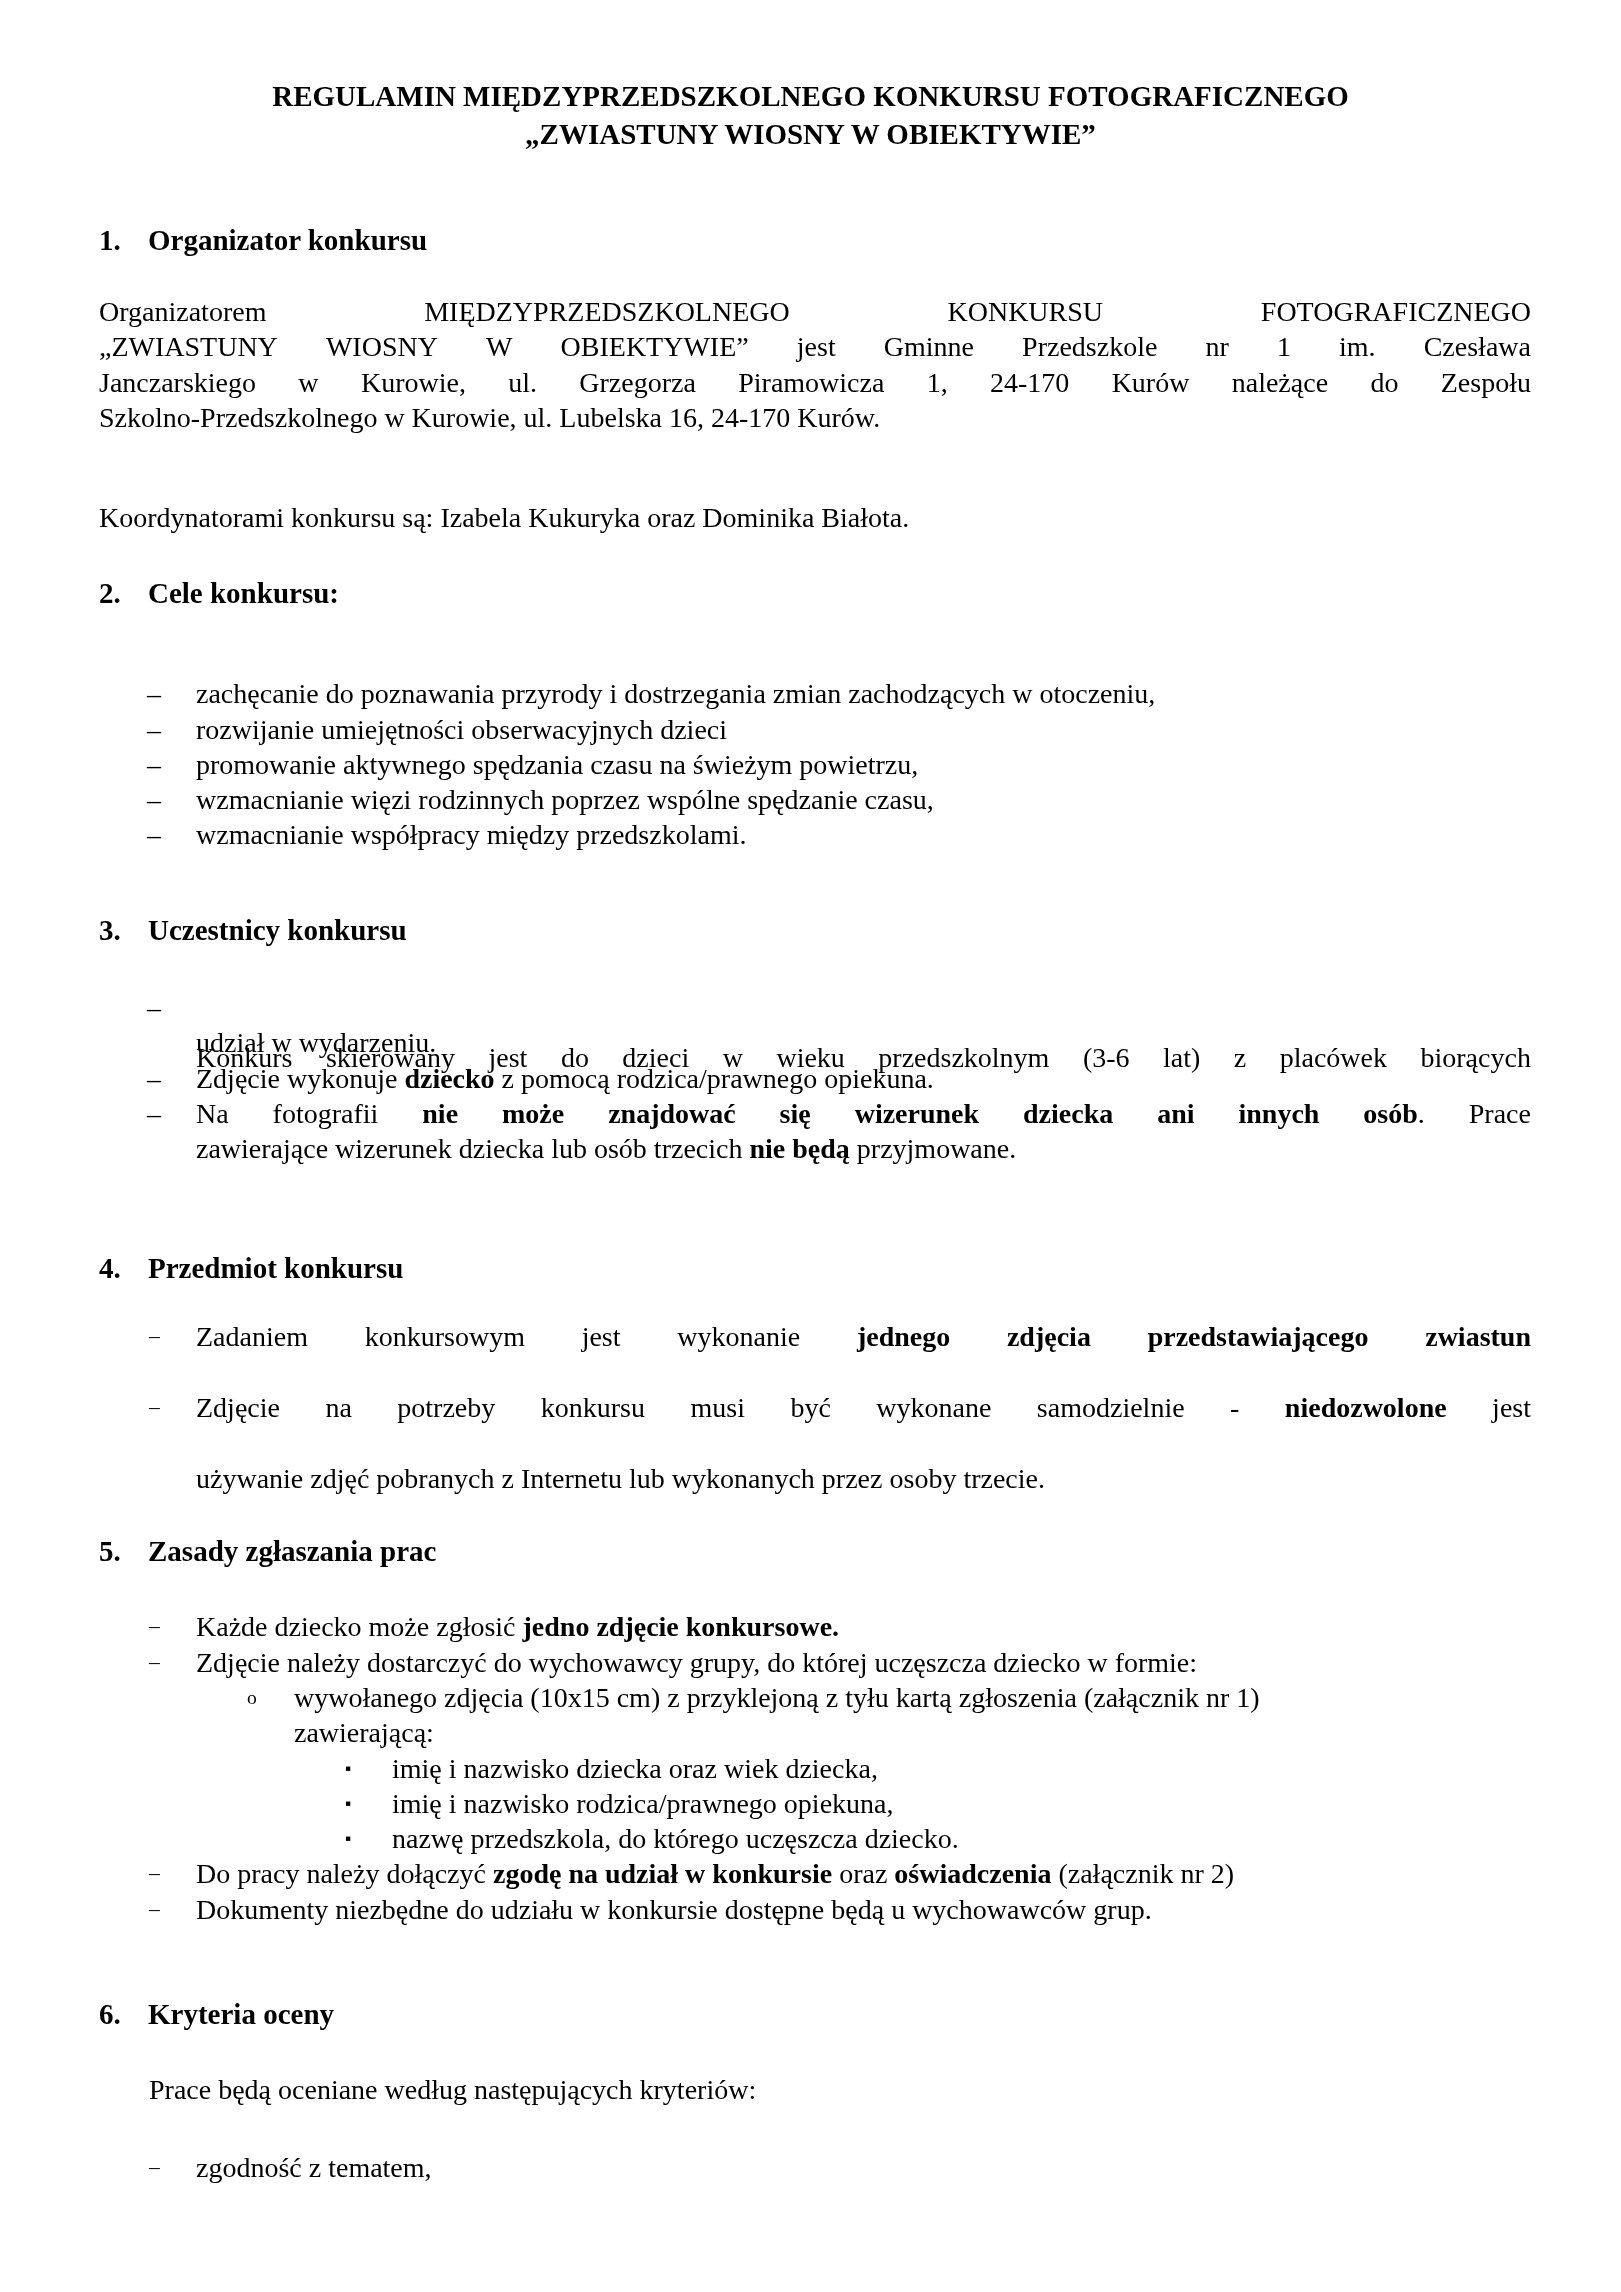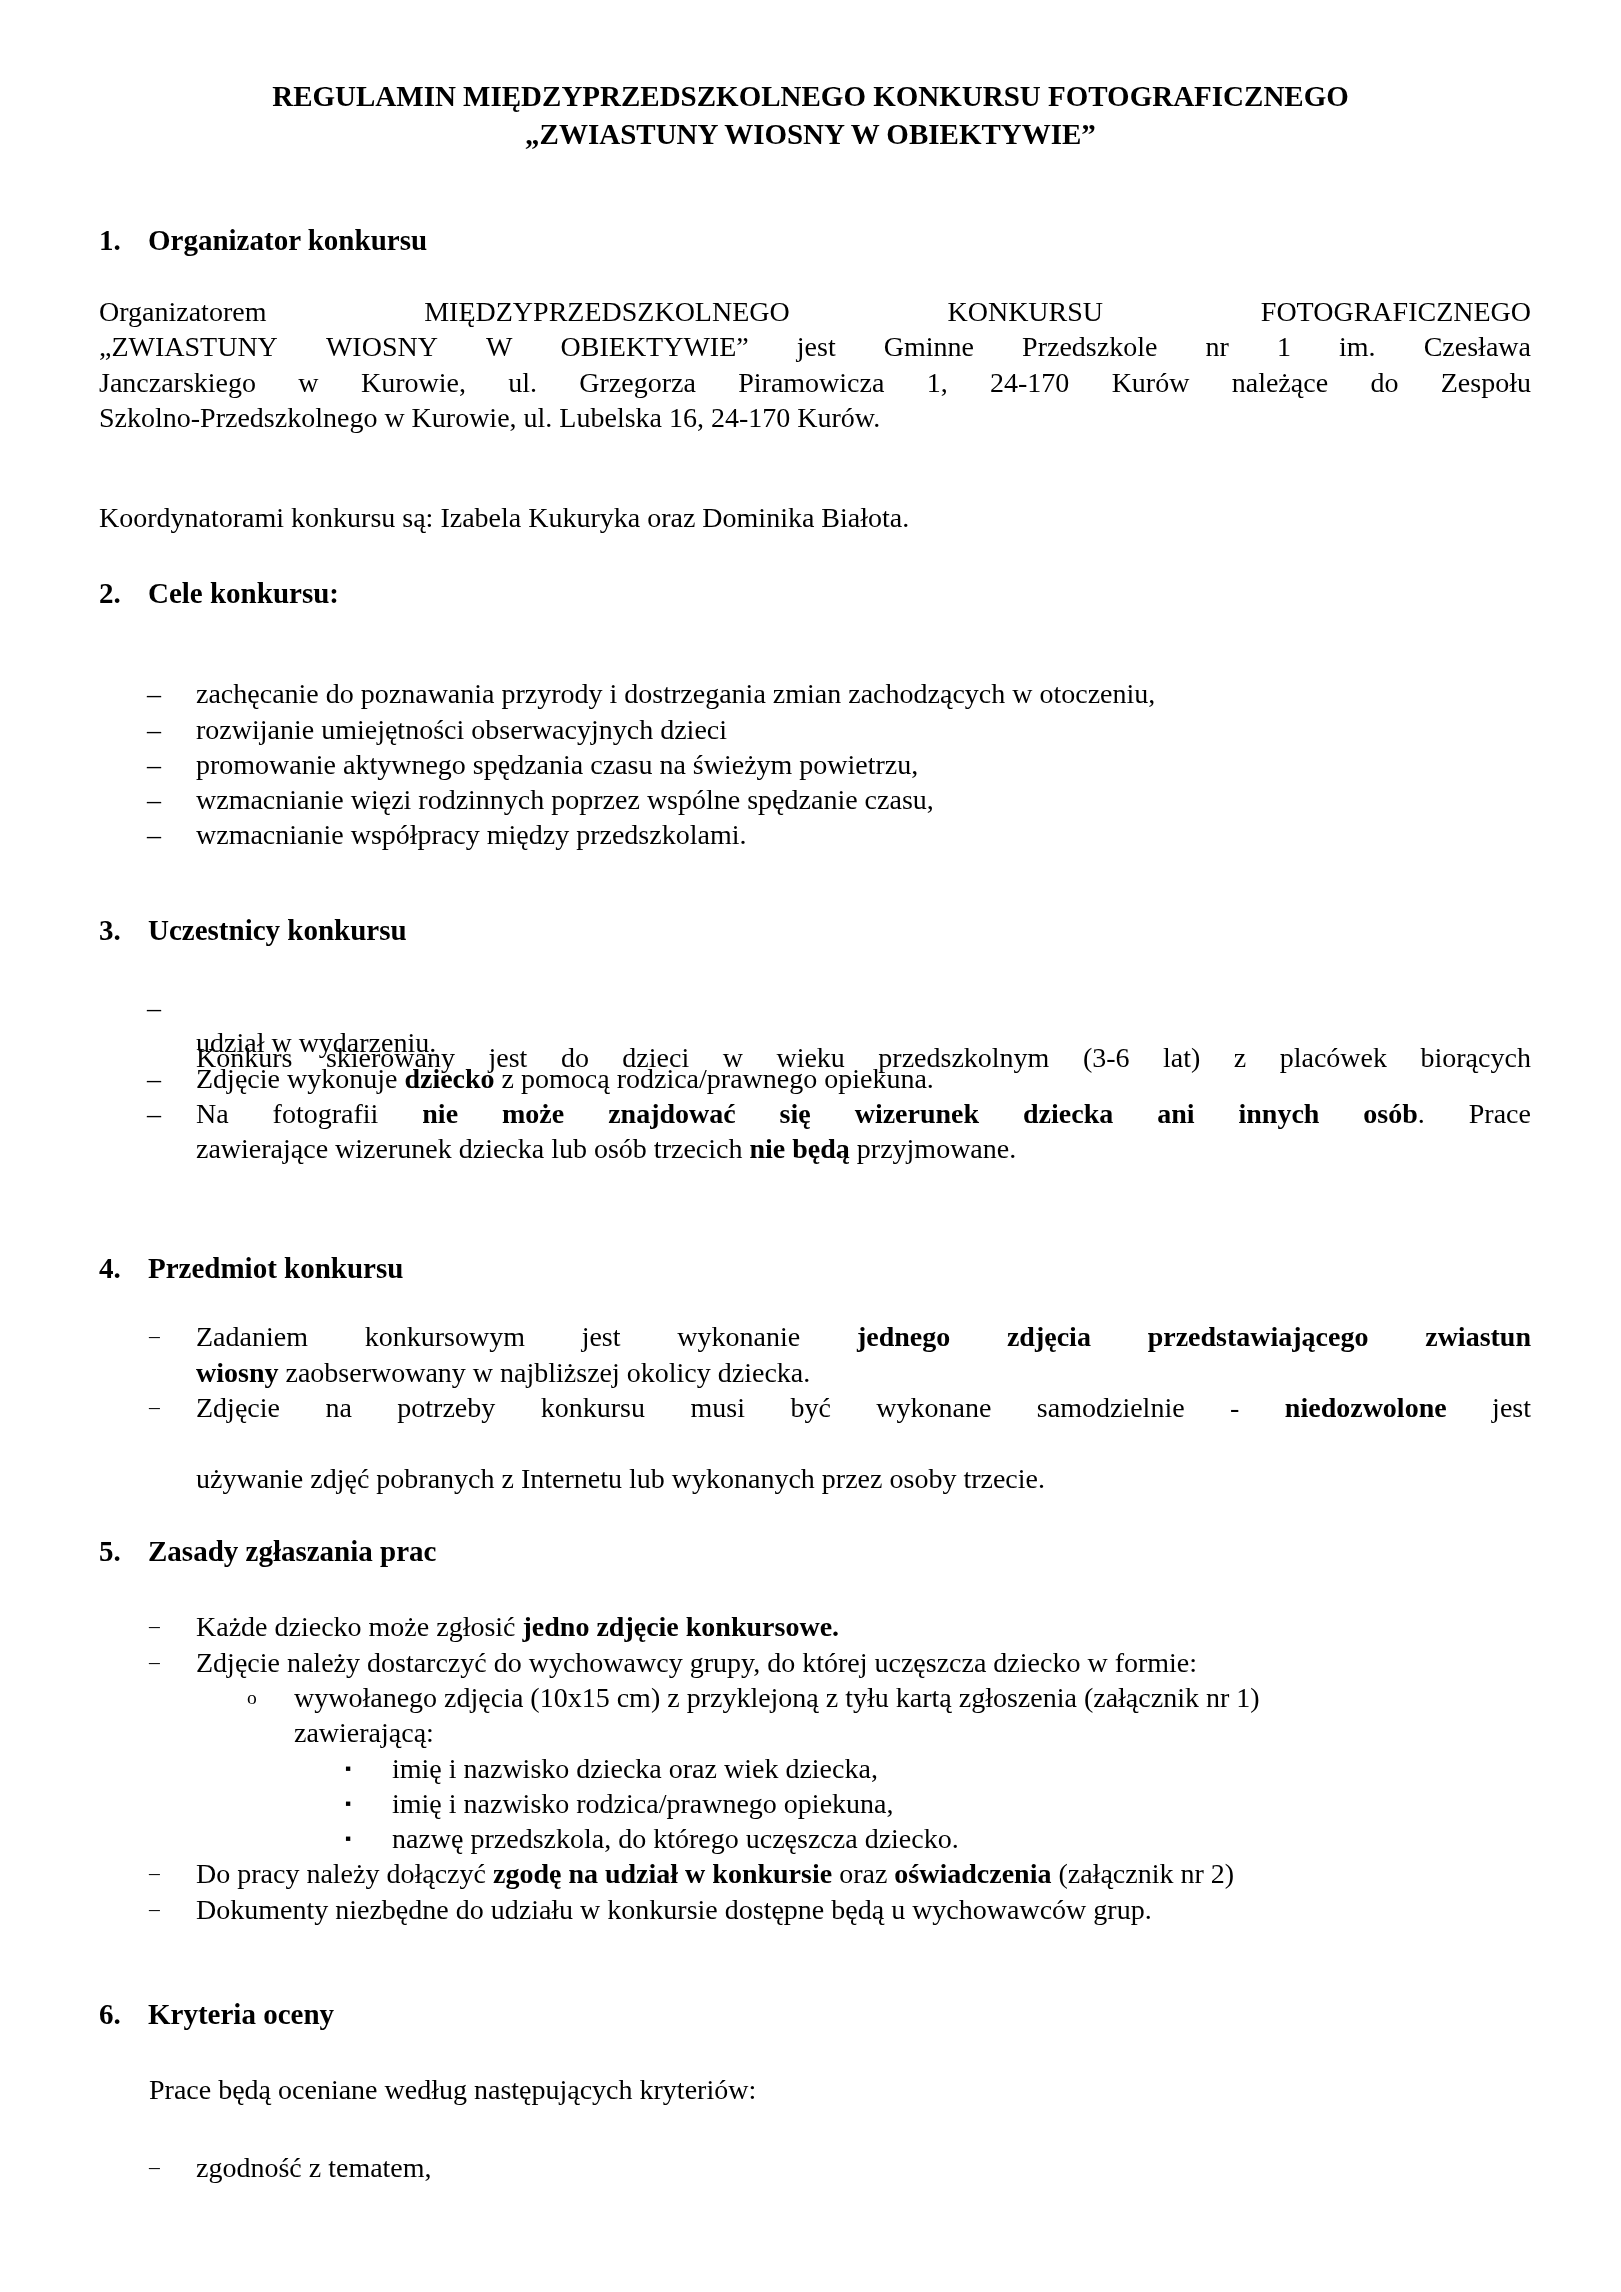--- a/index.html
+++ b/index.html
@@ -137,21 +137,20 @@
   <div class="jline" style="left:196px; width:1335px; top:1319px;" id="s4i1l1">
       <span>Zadaniem</span>
       <span>konkursowym</span>
       <span>jest</span>
       <span>wykonanie</span>
       <b>jednego</b>
       <b>zdjęcia</b>
       <b>przedstawiającego</b>
       <b>zwiastun</b>
     </div>
-  <div class="line" style="left:196px; top:1355px;"><b>wiosny</b><span> zaobserwowany w najbliższej okolicy dziecka.</span></div>
 
   <span class="bullet dash-short" style="top:1390px;">–</span>
   <div class="jline" style="left:196px; width:1335px; top:1390px;" id="s4i2l1">
       <span>Zdjęcie</span>
       <span>na</span>
       <span>potrzeby</span>
       <span>konkursu</span>
       <span>musi</span>
       <span>być</span>
       <span>wykonane</span>

